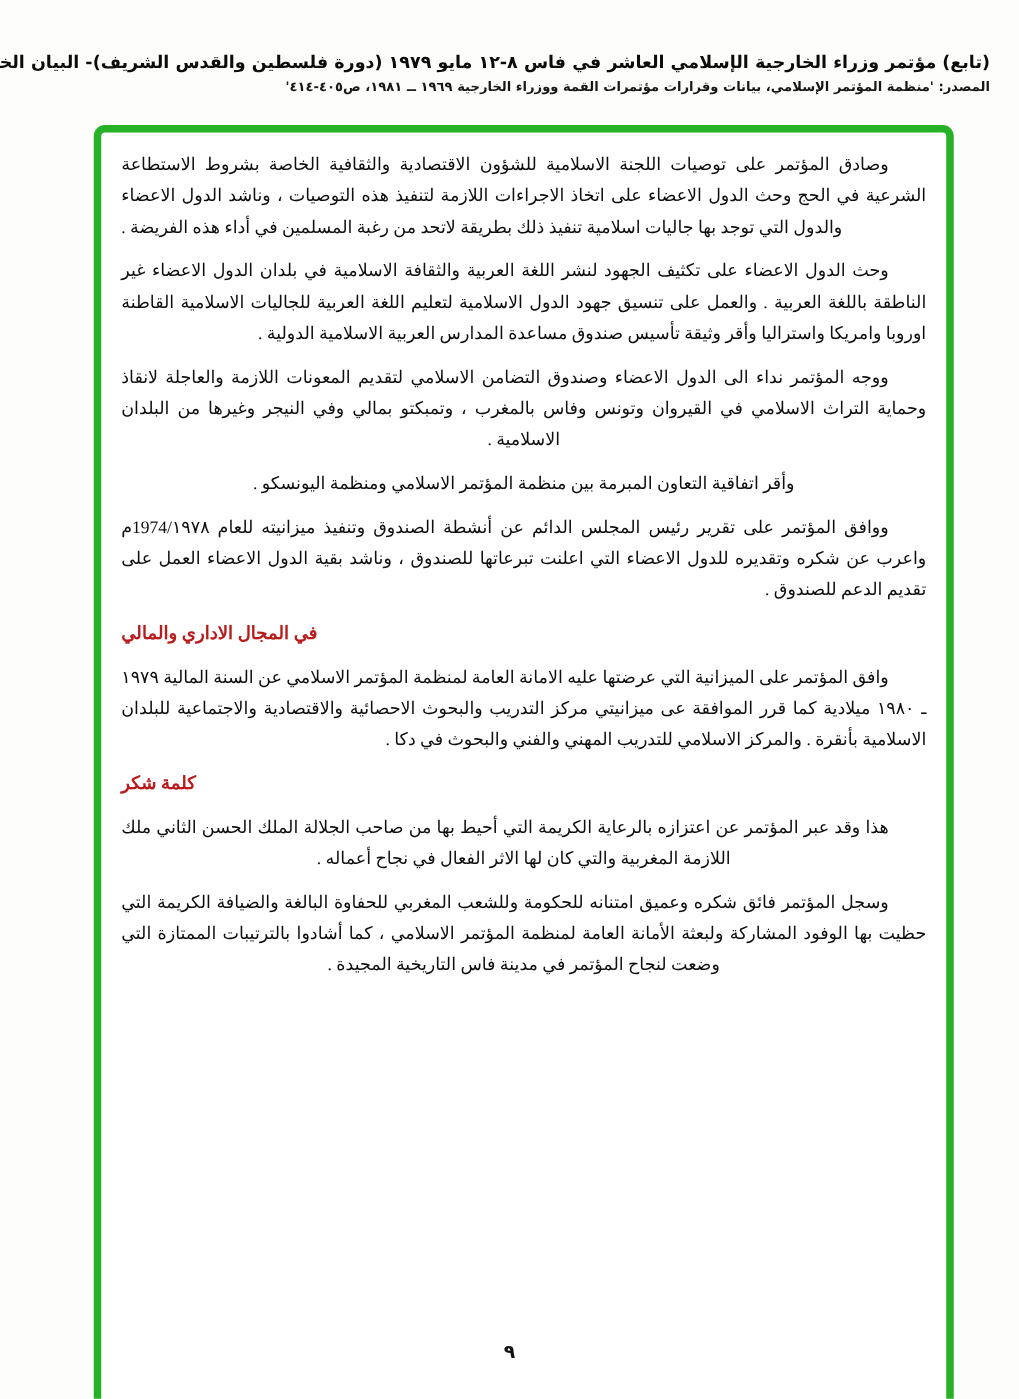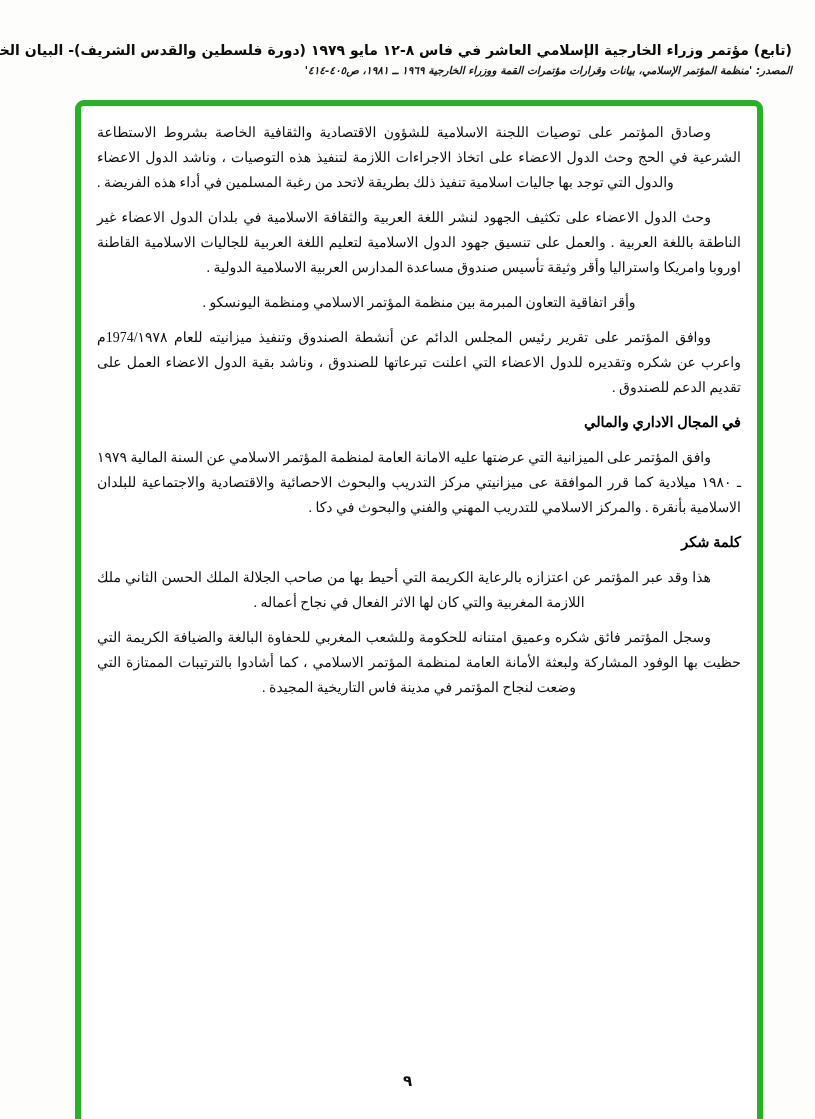--- a/index.html
+++ b/index.html
@@ -22,21 +22,20 @@
     font-weight: bold;
     white-space: nowrap;
     letter-spacing: 0.2px;
     color: #0c0c0c;
   }
   .doc-source {
     font-size: 10.5px;
     font-weight: bold;
     margin-top: 6px;
     color: #171717;
-    font-style: italic;
   }
   .frame {
     position: absolute;
     left: 75px; top: 100px;
     width: 688px; height: 1086px;
     border: 6px solid #27b127;
     border-radius: 9px;
     box-sizing: border-box;
     overflow: hidden;
     background: #fff;
@@ -58,22 +57,22 @@
     color: #0e0e0e;
   }
   .para.last-left   { text-align-last: left; }
   .para.last-center { text-align-last: center; }
   .para.center-line { text-align: center; text-align-last: center; text-indent: 0; }
   .section-heading {
     margin: 2px 0 10px 0;
     font-size: 14.5px;
     font-weight: bold;
     line-height: 25px;
-    text-align: right;
-    color: #000000;
+    text-align: left;
+    color: #b91c1c;
   }
   .page-number {
     position: absolute;
     left: 0; right: 0;
     top: 1072px;
     text-align: center;
     font-size: 15px;
     font-weight: bold;
     direction: rtl;
   }
@@ -83,20 +82,21 @@
 
 <div class="doc-header">
   <div class="doc-title">(تابع)  مؤتمر وزراء الخارجية الإسلامي العاشر في فاس ٨-١٢ مايو ١٩٧٩ (دورة فلسطين والقدس الشريف)- البيان الختامي</div>
   <div class="doc-source">المصدر: 'منظمة المؤتمر الإسلامي، بيانات وقرارات مؤتمرات القمة ووزراء الخارجية ١٩٦٩ ــ ١٩٨١، ص٤٠٥-٤١٤'</div>
 </div>
 
 <div class="frame" style="border-color: rgb(39, 177, 39);">
   <div class="content">
     <p class="para last-left">وصادق المؤتمر على توصيات اللجنة الاسلامية للشؤون الاقتصادية والثقافية الخاصة بشروط الاستطاعة الشرعية في الحج وحث الدول الاعضاء على اتخاذ الاجراءات اللازمة لتنفيذ هذه التوصيات ، وناشد الدول الاعضاء والدول التي توجد بها جاليات اسلامية تنفيذ ذلك بطريقة لاتحد من رغبة المسلمين في أداء هذه الفريضة .</p>
     <p class="para">وحث الدول الاعضاء على تكثيف الجهود لنشر اللغة العربية والثقافة الاسلامية في بلدان الدول الاعضاء غير الناطقة باللغة العربية . والعمل على تنسيق جهود الدول الاسلامية لتعليم اللغة العربية للجاليات الاسلامية القاطنة اوروبا وامريكا واستراليا وأقر وثيقة تأسيس صندوق مساعدة المدارس العربية الاسلامية الدولية .</p>
+    <p class="para last-center">ووجه المؤتمر نداء الى الدول الاعضاء وصندوق التضامن الاسلامي لتقديم المعونات اللازمة والعاجلة لانقاذ وحماية التراث الاسلامي في القيروان وتونس وفاس بالمغرب ، وتمبكتو بمالي وفي النيجر وغيرها من البلدان الاسلامية .</p>
     <p class="para center-line">وأقر اتفاقية التعاون المبرمة بين منظمة المؤتمر الاسلامي ومنظمة اليونسكو .</p>
     <p class="para">ووافق المؤتمر على تقرير رئيس المجلس الدائم عن أنشطة الصندوق وتنفيذ ميزانيته للعام 1974/١٩٧٨م واعرب عن شكره وتقديره للدول الاعضاء التي اعلنت تبرعاتها للصندوق ، وناشد بقية الدول الاعضاء العمل على تقديم الدعم للصندوق .</p>
     <h2 class="section-heading">في المجال الاداري والمالي</h2>
     <p class="para">وافق المؤتمر على الميزانية التي عرضتها عليه الامانة العامة لمنظمة المؤتمر الاسلامي عن السنة المالية ١٩٧٩ ـ ١٩٨٠ ميلادية كما قرر الموافقة عى ميزانيتي مركز التدريب والبحوث الاحصائية والاقتصادية والاجتماعية للبلدان الاسلامية بأنقرة . والمركز الاسلامي للتدريب المهني والفني والبحوث في دكا .</p>
     <h2 class="section-heading">كلمة شكر</h2>
     <p class="para last-center">هذا وقد عبر المؤتمر عن اعتزازه بالرعاية الكريمة التي أحيط بها من صاحب الجلالة الملك الحسن الثاني ملك اللازمة المغربية والتي كان لها الاثر الفعال في نجاح أعماله .</p>
     <p class="para last-center">وسجل المؤتمر فائق شكره وعميق امتنانه للحكومة وللشعب المغربي للحفاوة البالغة والضيافة الكريمة التي حظيت بها الوفود المشاركة ولبعثة الأمانة العامة لمنظمة المؤتمر الاسلامي ، كما أشادوا بالترتيبات الممتازة التي وضعت لنجاح المؤتمر في مدينة فاس التاريخية المجيدة .</p>
   </div>
 </div>
 

